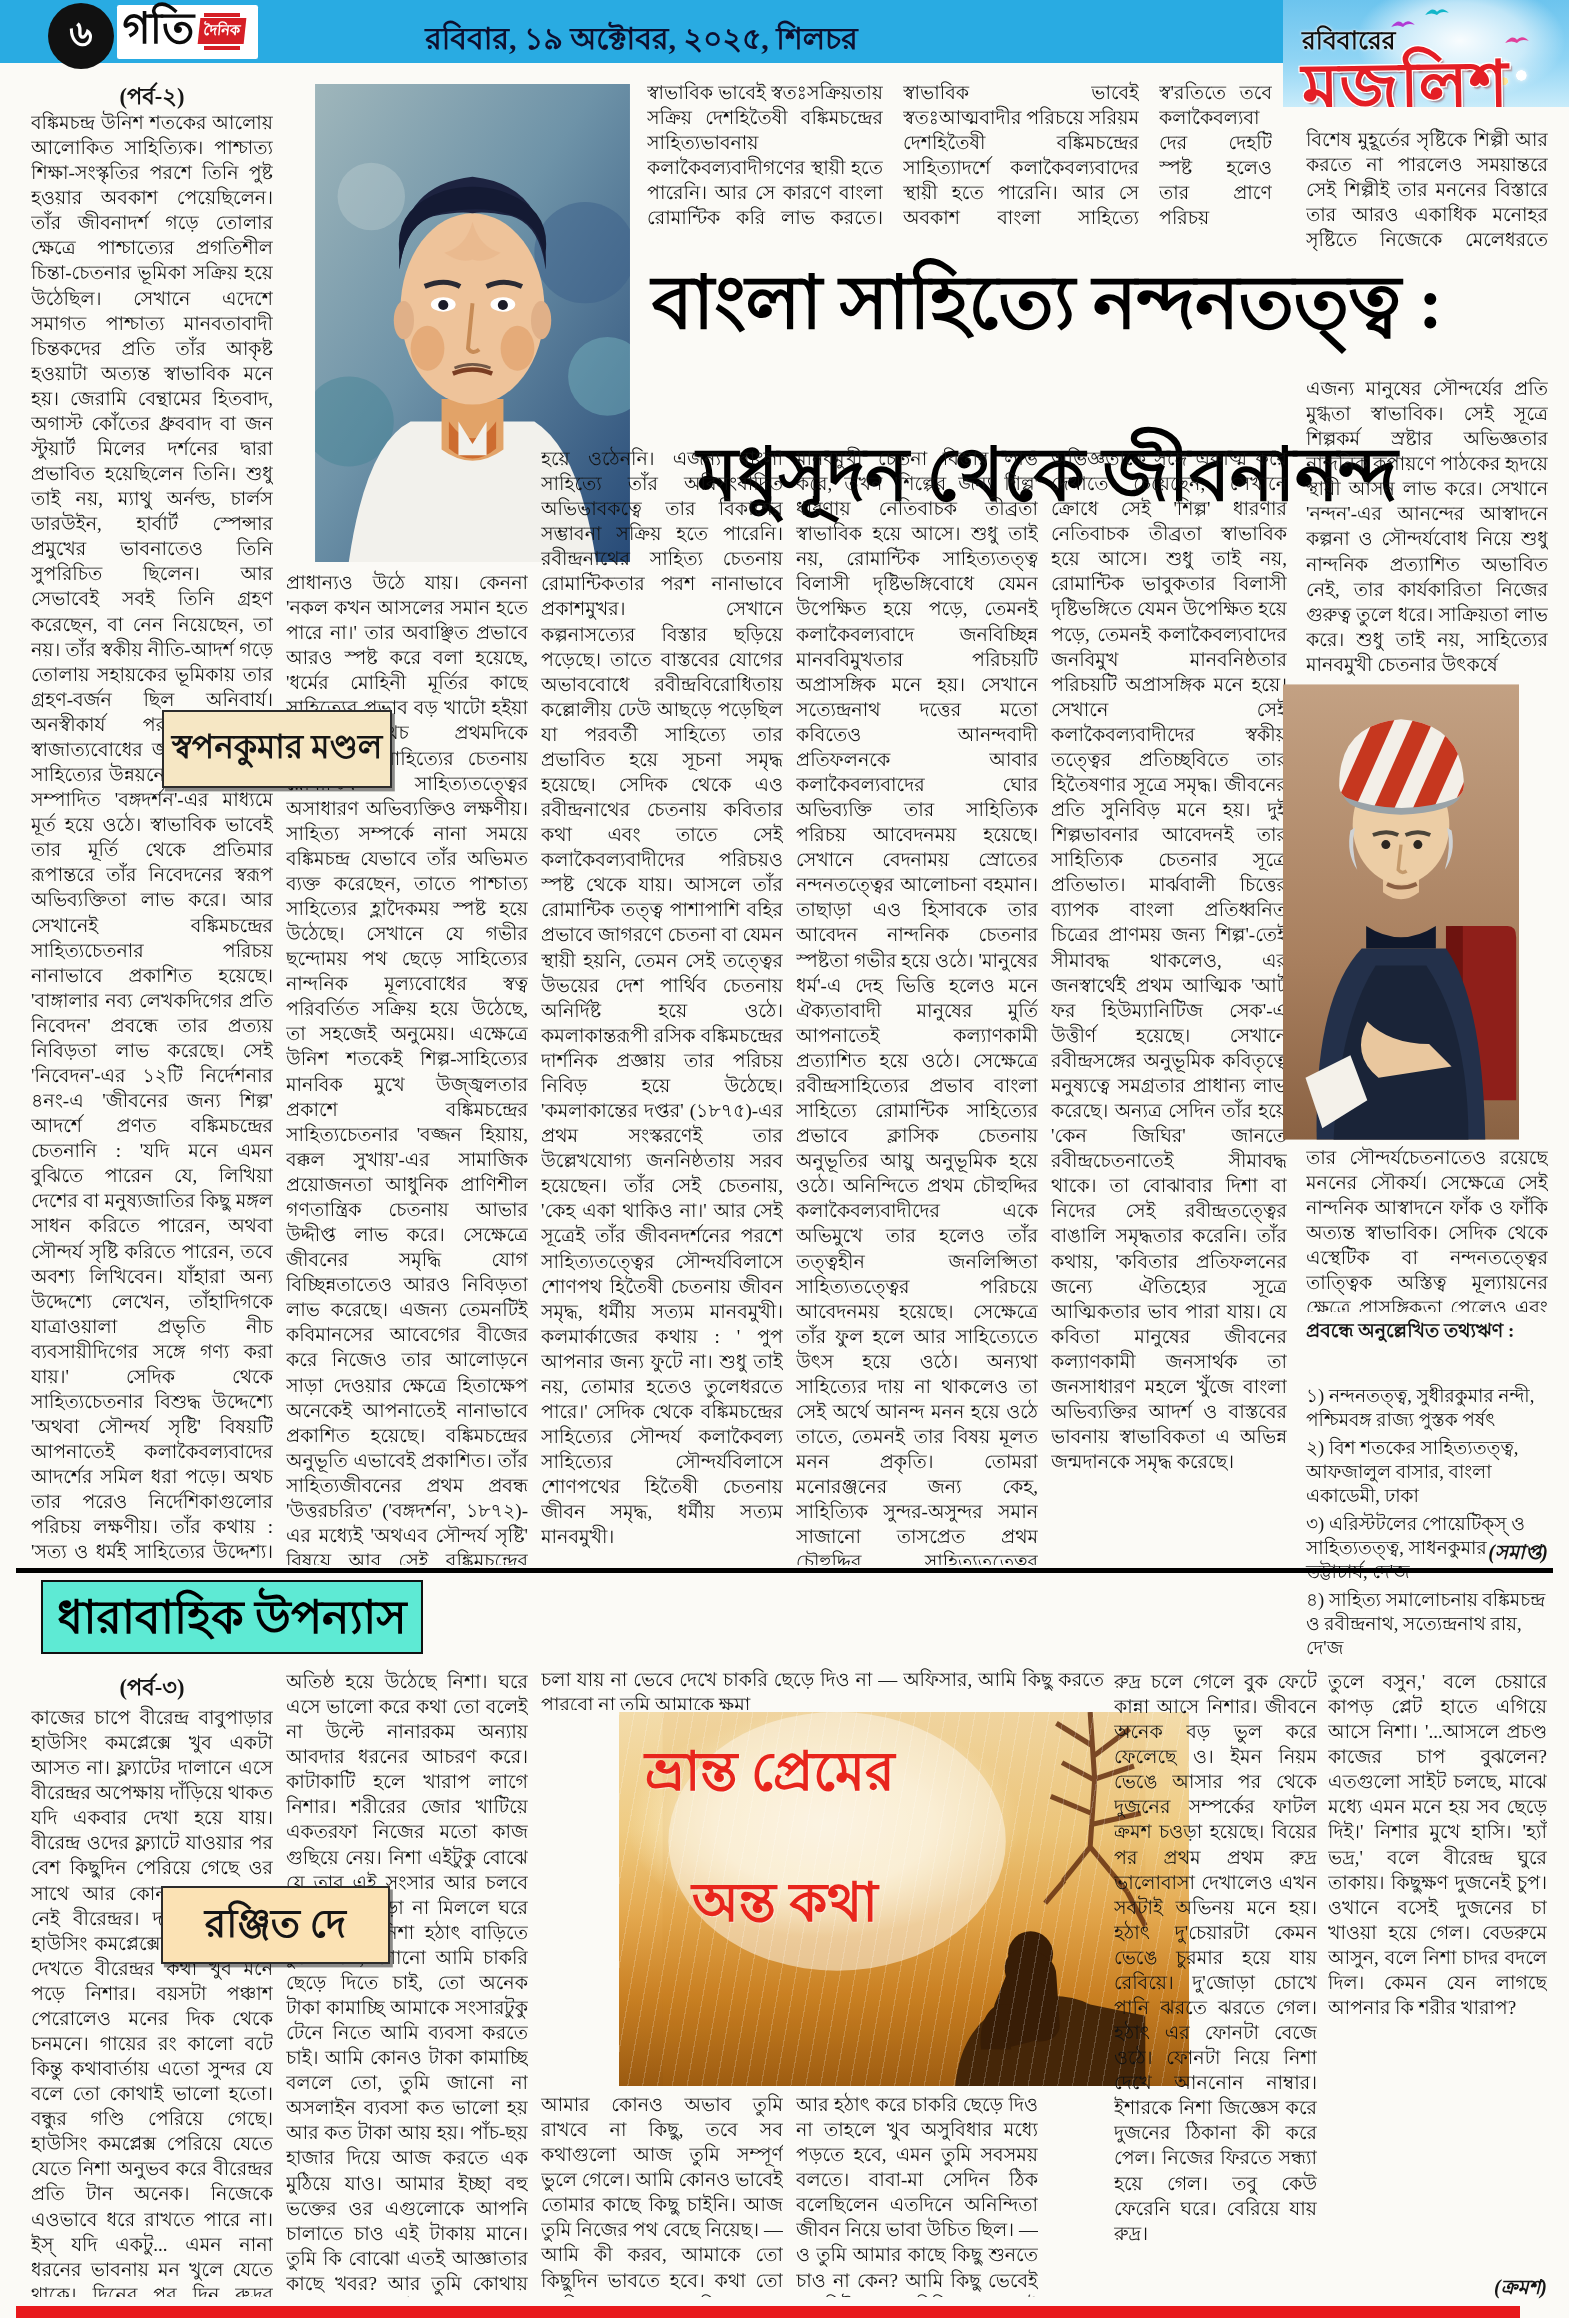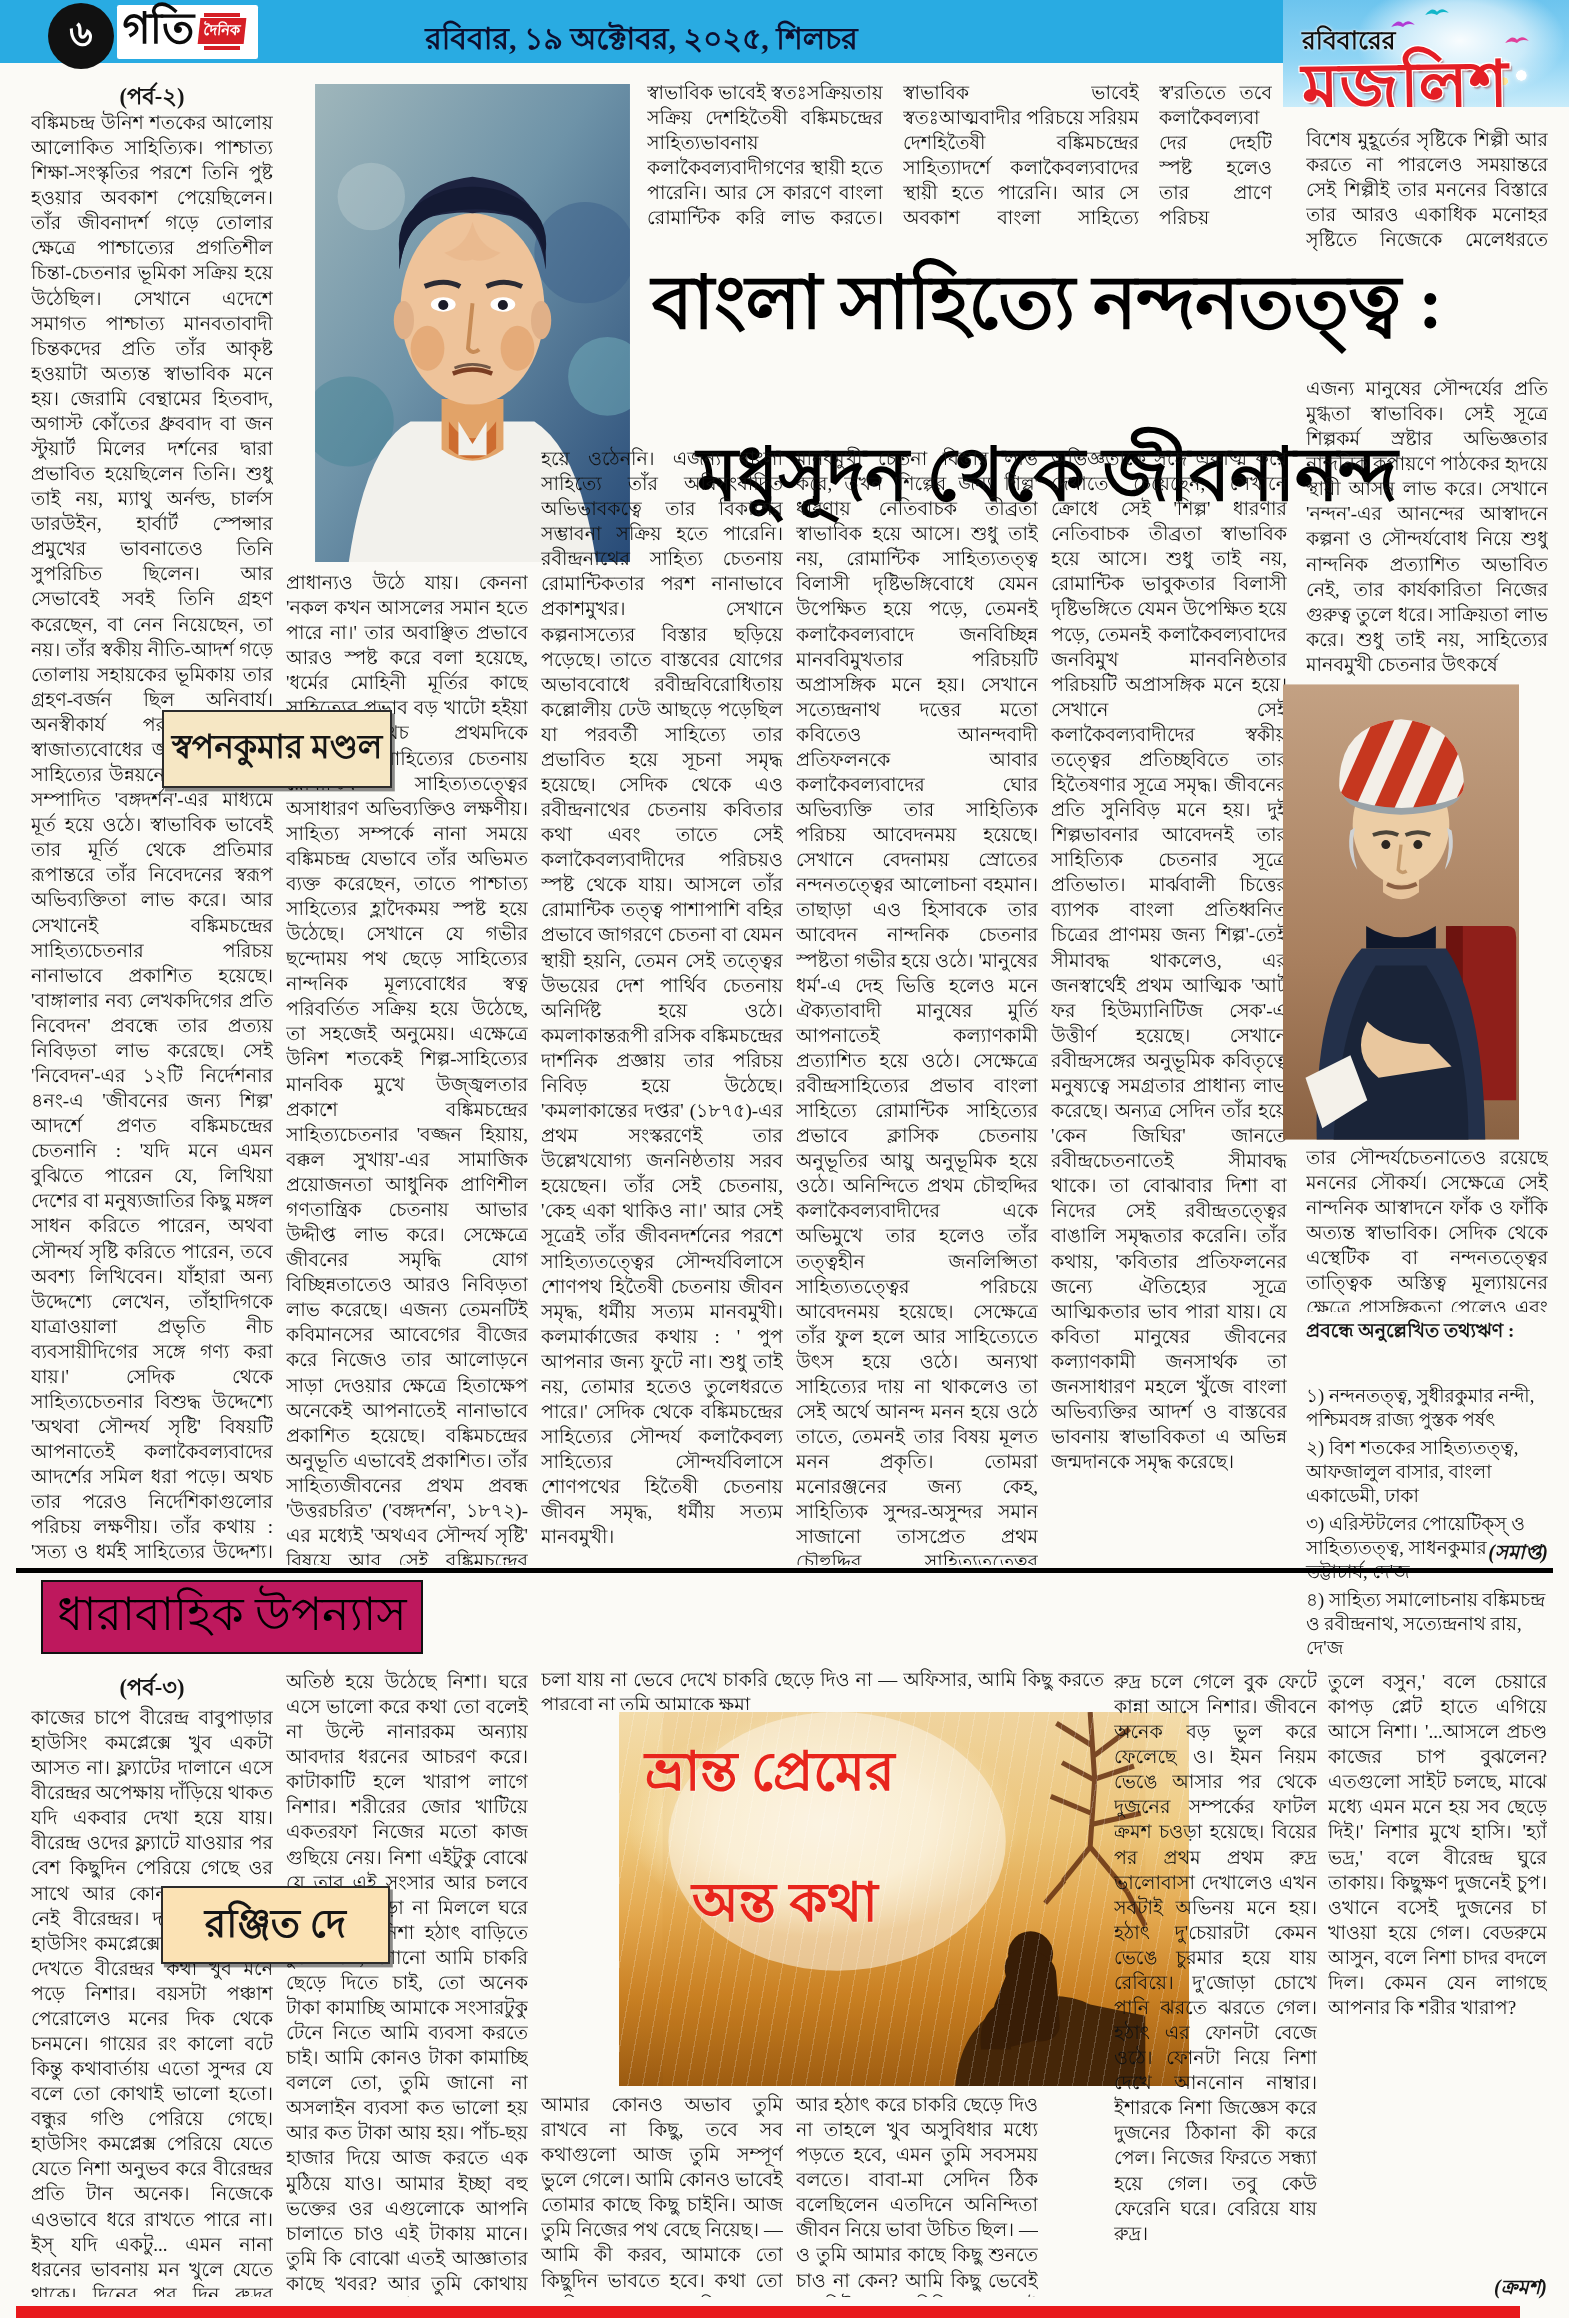--- a/index.html
+++ b/index.html
@@ -73,23 +73,23 @@
   .refs-list{position:absolute;left:1306px;top:1344px;width:242px;font-size:18.6px;line-height:1.3;margin-top:40px;}
   .refs-list div{margin-bottom:3.4px;}
   .end-mark{position:absolute;left:1306px;top:1537px;width:242px;text-align:right;font-size:20px;font-style:italic;font-weight:bold;}
   .continue-mark{position:absolute;left:1328px;top:2272px;width:219px;text-align:right;font-size:20px;font-style:italic;font-weight:bold;}
   
   .portrait1{position:absolute;left:315px;top:84px;width:315px;height:478px;}
   .portrait2{position:absolute;left:1283px;top:684px;width:236px;height:456px;}
   .portrait1 svg,.portrait2 svg{width:100%;height:100%;display:block;}
   .section-divider{position:absolute;left:15.8px;top:1568px;width:1537px;height:5px;background:#000;}
   .novel-title-box{
-    position:absolute;left:41px;top:1580px;width:378px;height:70px;background:#be185d;
-    border:2.3px solid #111;display:flex;align-items:center;justify-content:center;
-    font-size:46px;font-weight:normal;color:#000;
+    position:absolute;left:41px;top:1580px;width:378px;height:70px;background:#5eead4;
+    border:2.3px solid #111;display:flex;align-items:flex-start;justify-content:center;
+    font-size:46px;font-weight:bold;color:#000;
   }
   .story-illustration{
     position:absolute;left:619px;top:1712px;width:570px;height:374px;overflow:hidden;
     background:
       radial-gradient(ellipse 48% 42% at 36% 30%, #fffdf0 0%, #fdf2cf 40%, rgba(253,242,207,0) 72%),
       linear-gradient(180deg,#f3dcab 0%,#efcb82 32%,#e3a74d 55%,#c98023 76%,#9a5a11 100%);
   }
   .story-illustration .rain{
     position:absolute;inset:0;opacity:.25;
     background:repeating-linear-gradient(100deg,rgba(255,255,255,.75) 0 1.1px,rgba(255,255,255,0) 1.1px 14.6px);

